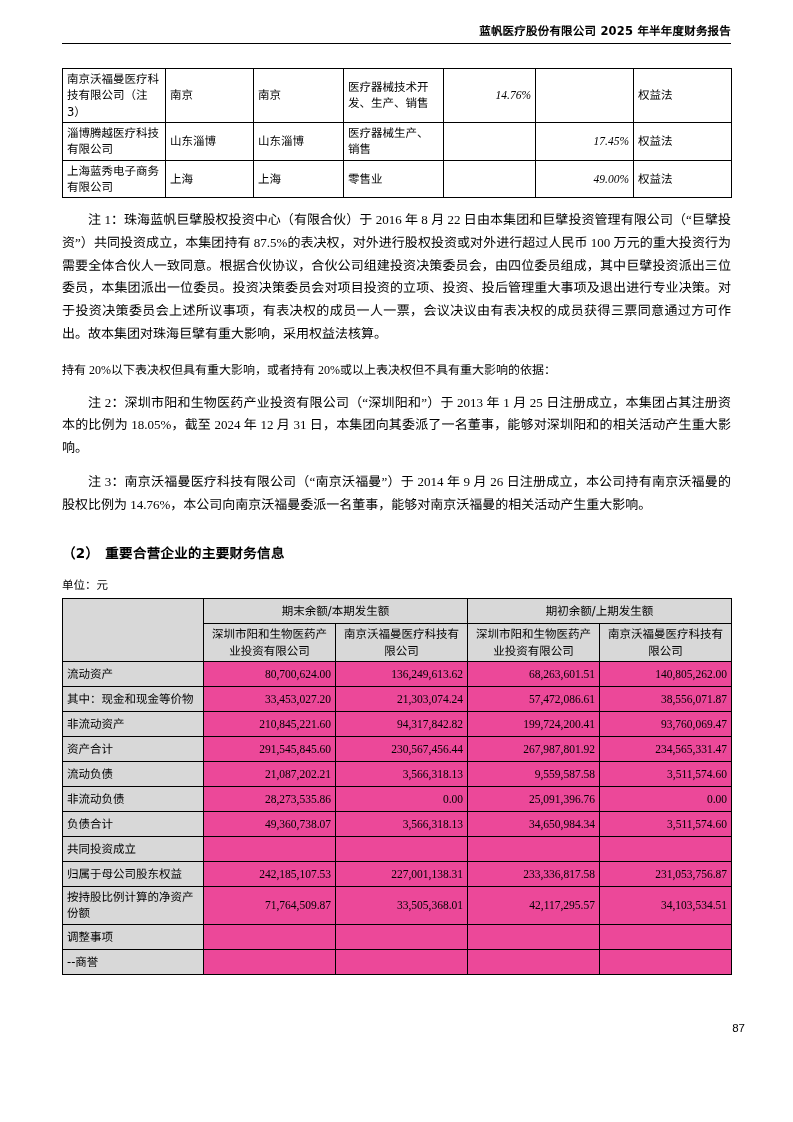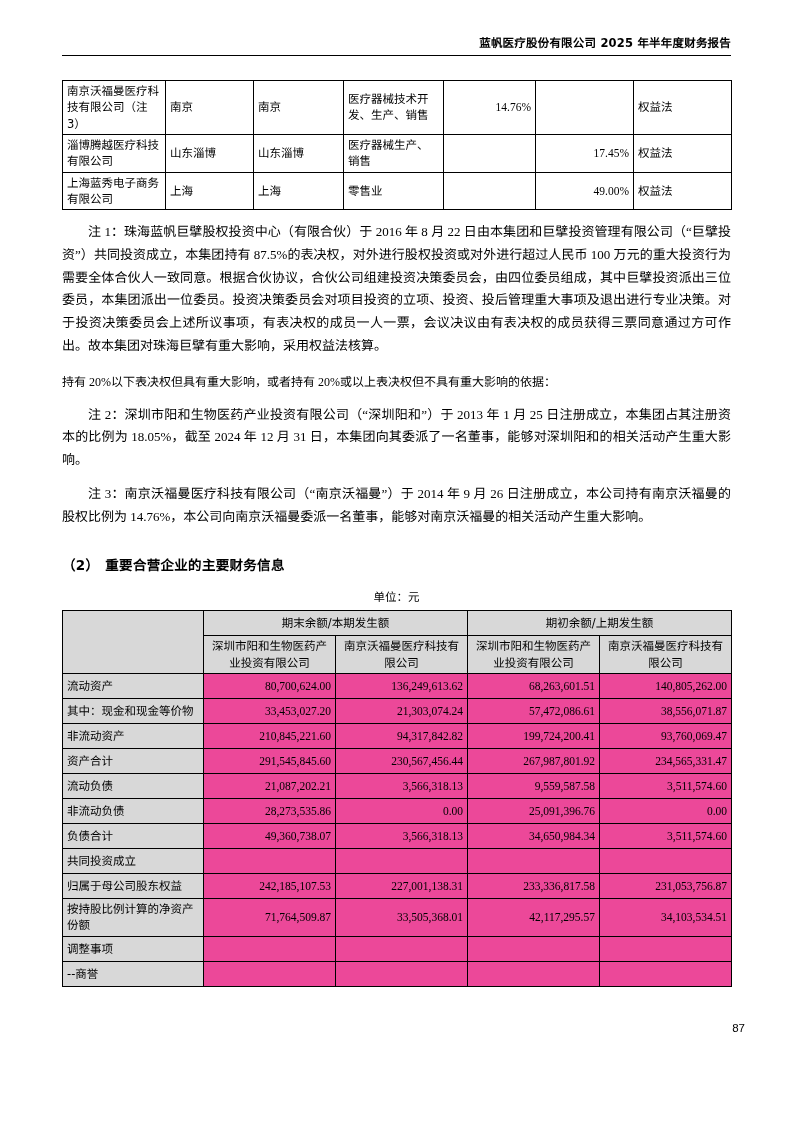--- a/index.html
+++ b/index.html
@@ -20,21 +20,21 @@
     position: absolute;
     left: 0; top: 0;
     width: 793px;
     height: 1122px;
     box-sizing: border-box;
     padding: 0 62px;
   }
 
   
   .doc-header {
-    padding-top: 36px;
+    padding-top: 24px;
     text-align: right;
     font-size: 11.5px;
     font-family: "DejaVu Sans", "Liberation Sans", sans-serif;
     font-weight: bold;
     letter-spacing: .2px;
     line-height: 1.3;
     color: #000;
   }
   .header-rule {
     margin-top: 4px;
@@ -60,20 +60,21 @@
   }
 
   
   #ownership-table { margin-top: 24px; padding-left: 40px; }
   #ownership-table td { height: 22px; }
   .c-left  { text-align: left; }
   .c-right { text-align: right; }
   .num {
     font-family: "Liberation Serif", "DejaVu Serif", serif;
     font-size: 11.5px;
+    font-style: italic;
   }
 
   
   p.body-text {
     margin: 11px 0 0 0;
     font-size: 13px;
     line-height: 1.75;
     text-align: justify;
     text-justify: inter-ideograph;
     font-family: "Liberation Serif", "DejaVu Serif", serif;
@@ -94,21 +95,21 @@
     font-size: 13.5px;
     font-weight: bold;
     font-family: "DejaVu Sans", "Liberation Sans", sans-serif;
     letter-spacing: .3px;
   }
   h3.section-heading .sec-no { margin-right: 6px; }
 
   
   .unit-line {
     margin-top: 14px;
-    text-align: center;
+    text-align: left;
     font-size: 11.5px;
     font-family: "DejaVu Sans", "Liberation Sans", sans-serif;
   }
 
   
   #financial-table { margin-top: 6px; }
   #financial-table td, #financial-table th {
     height: 20px;
     font-size: 11.5px;
   }

